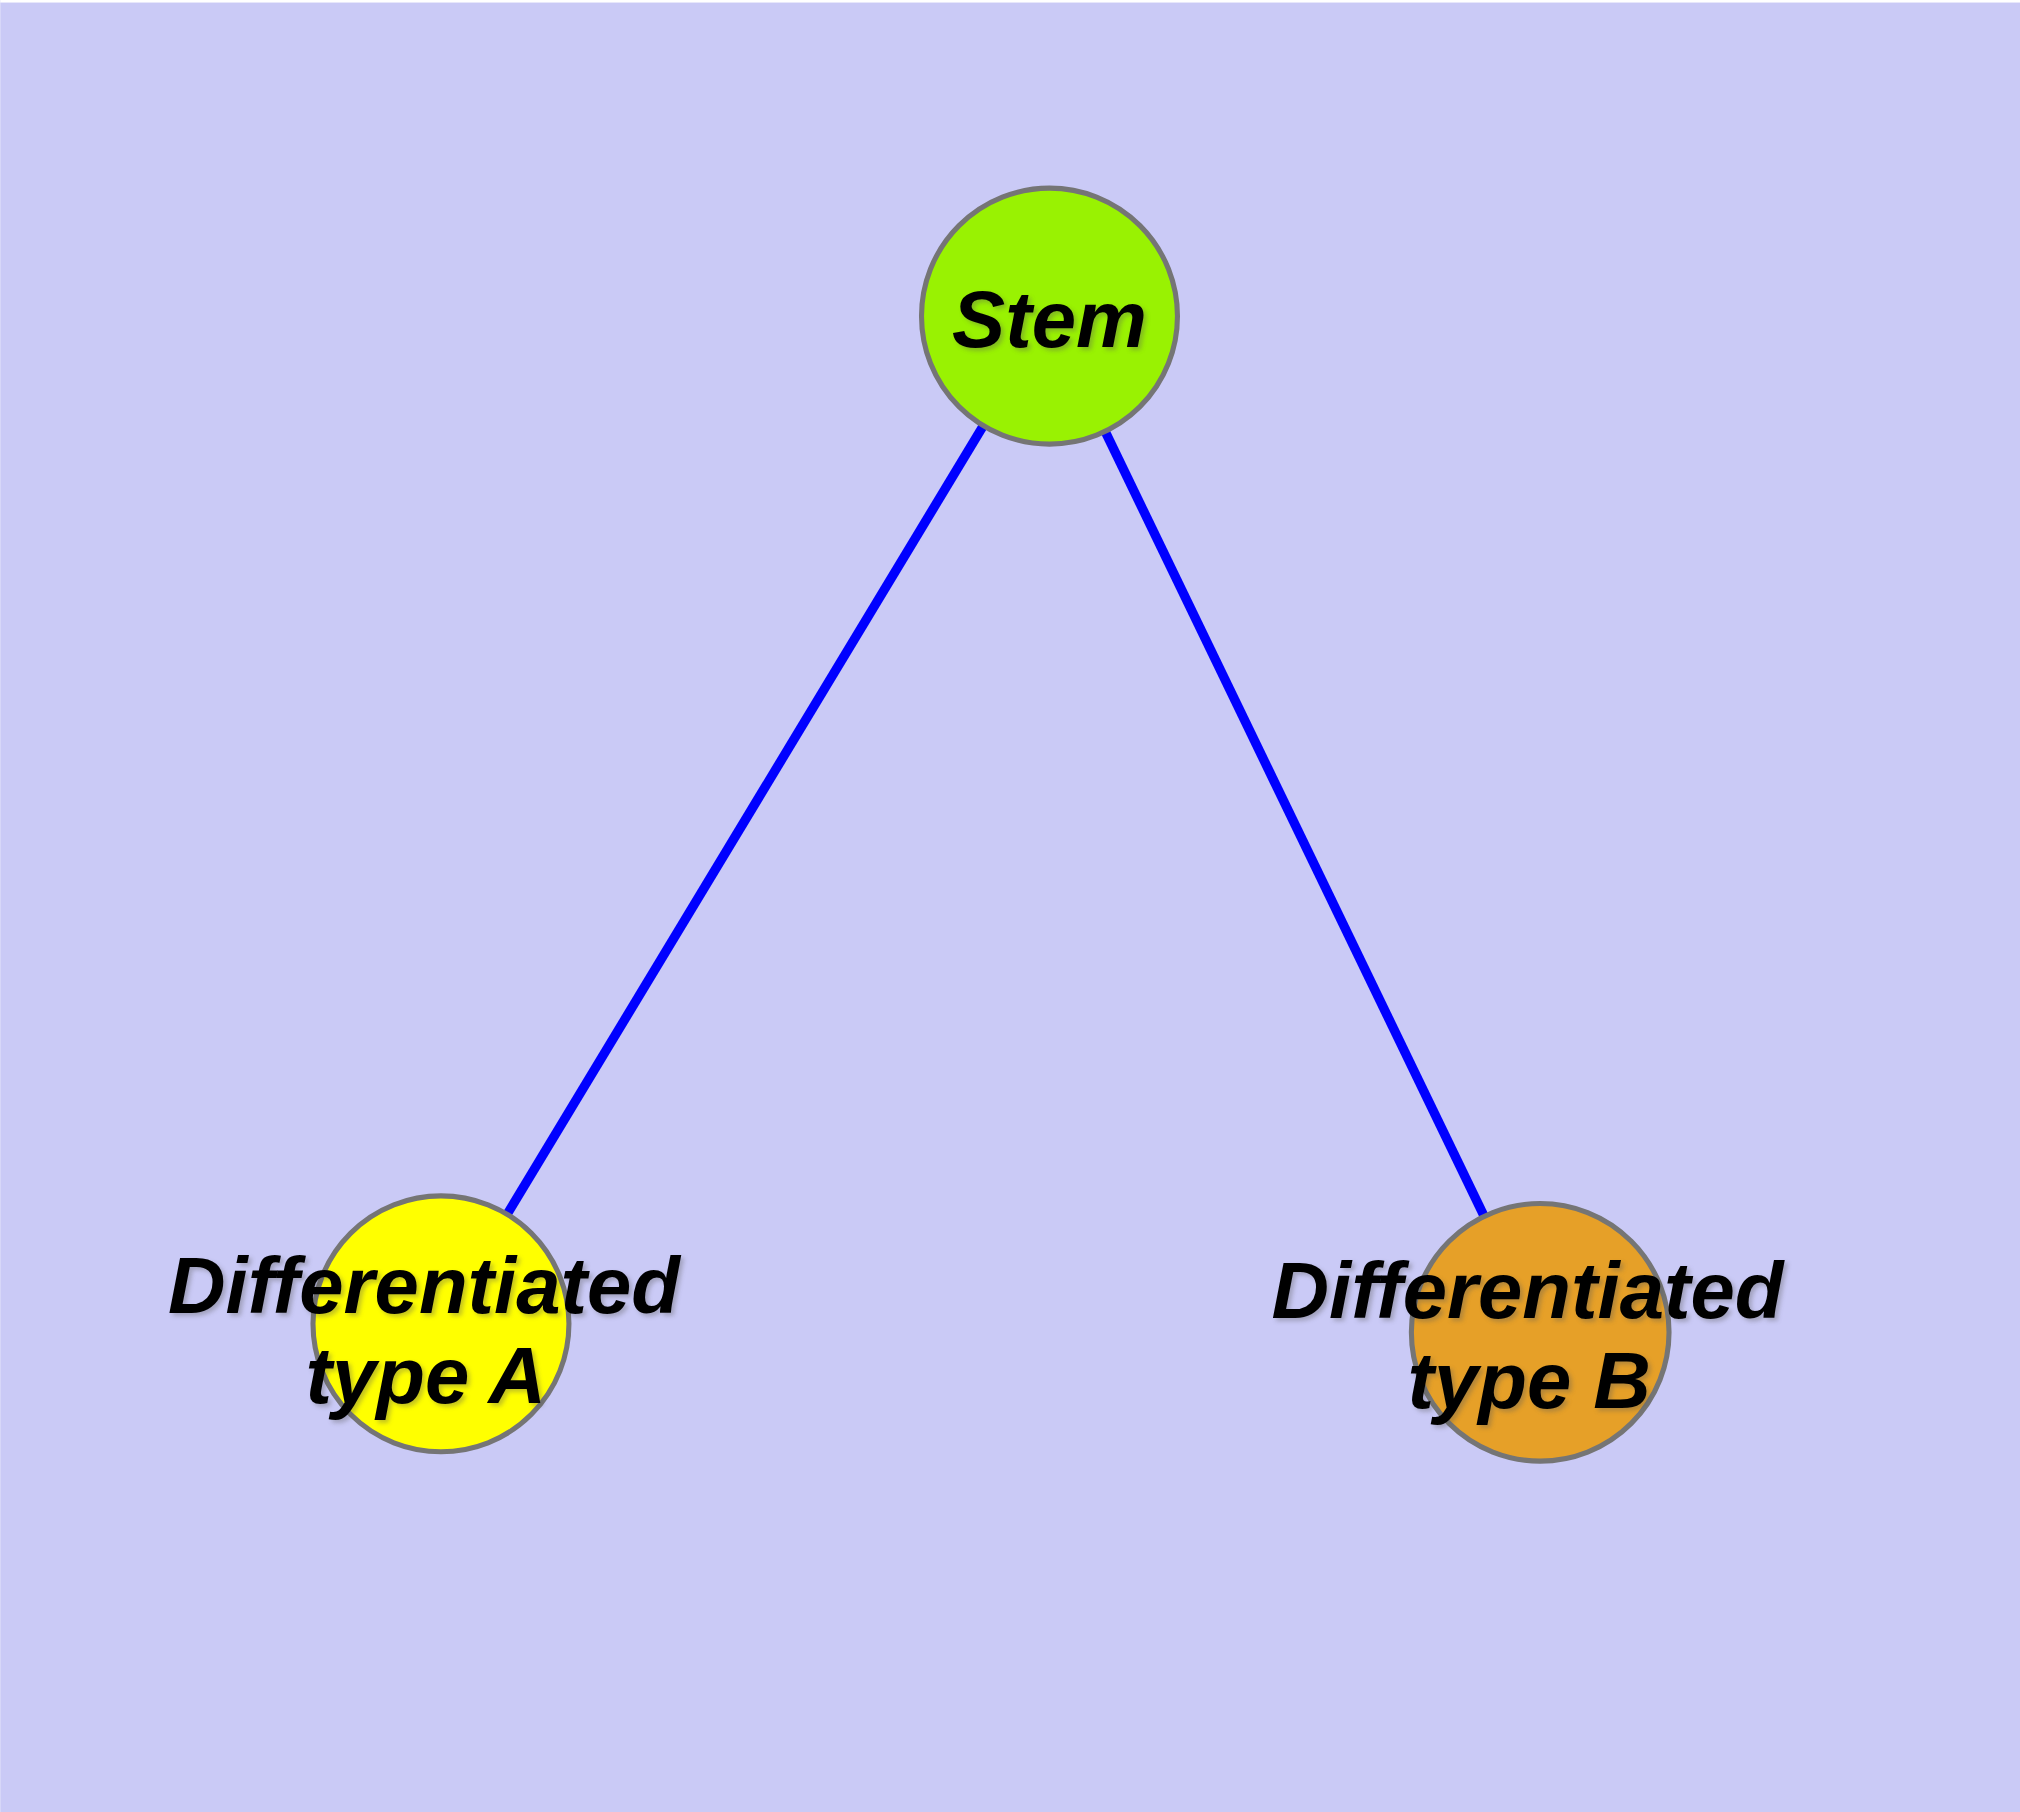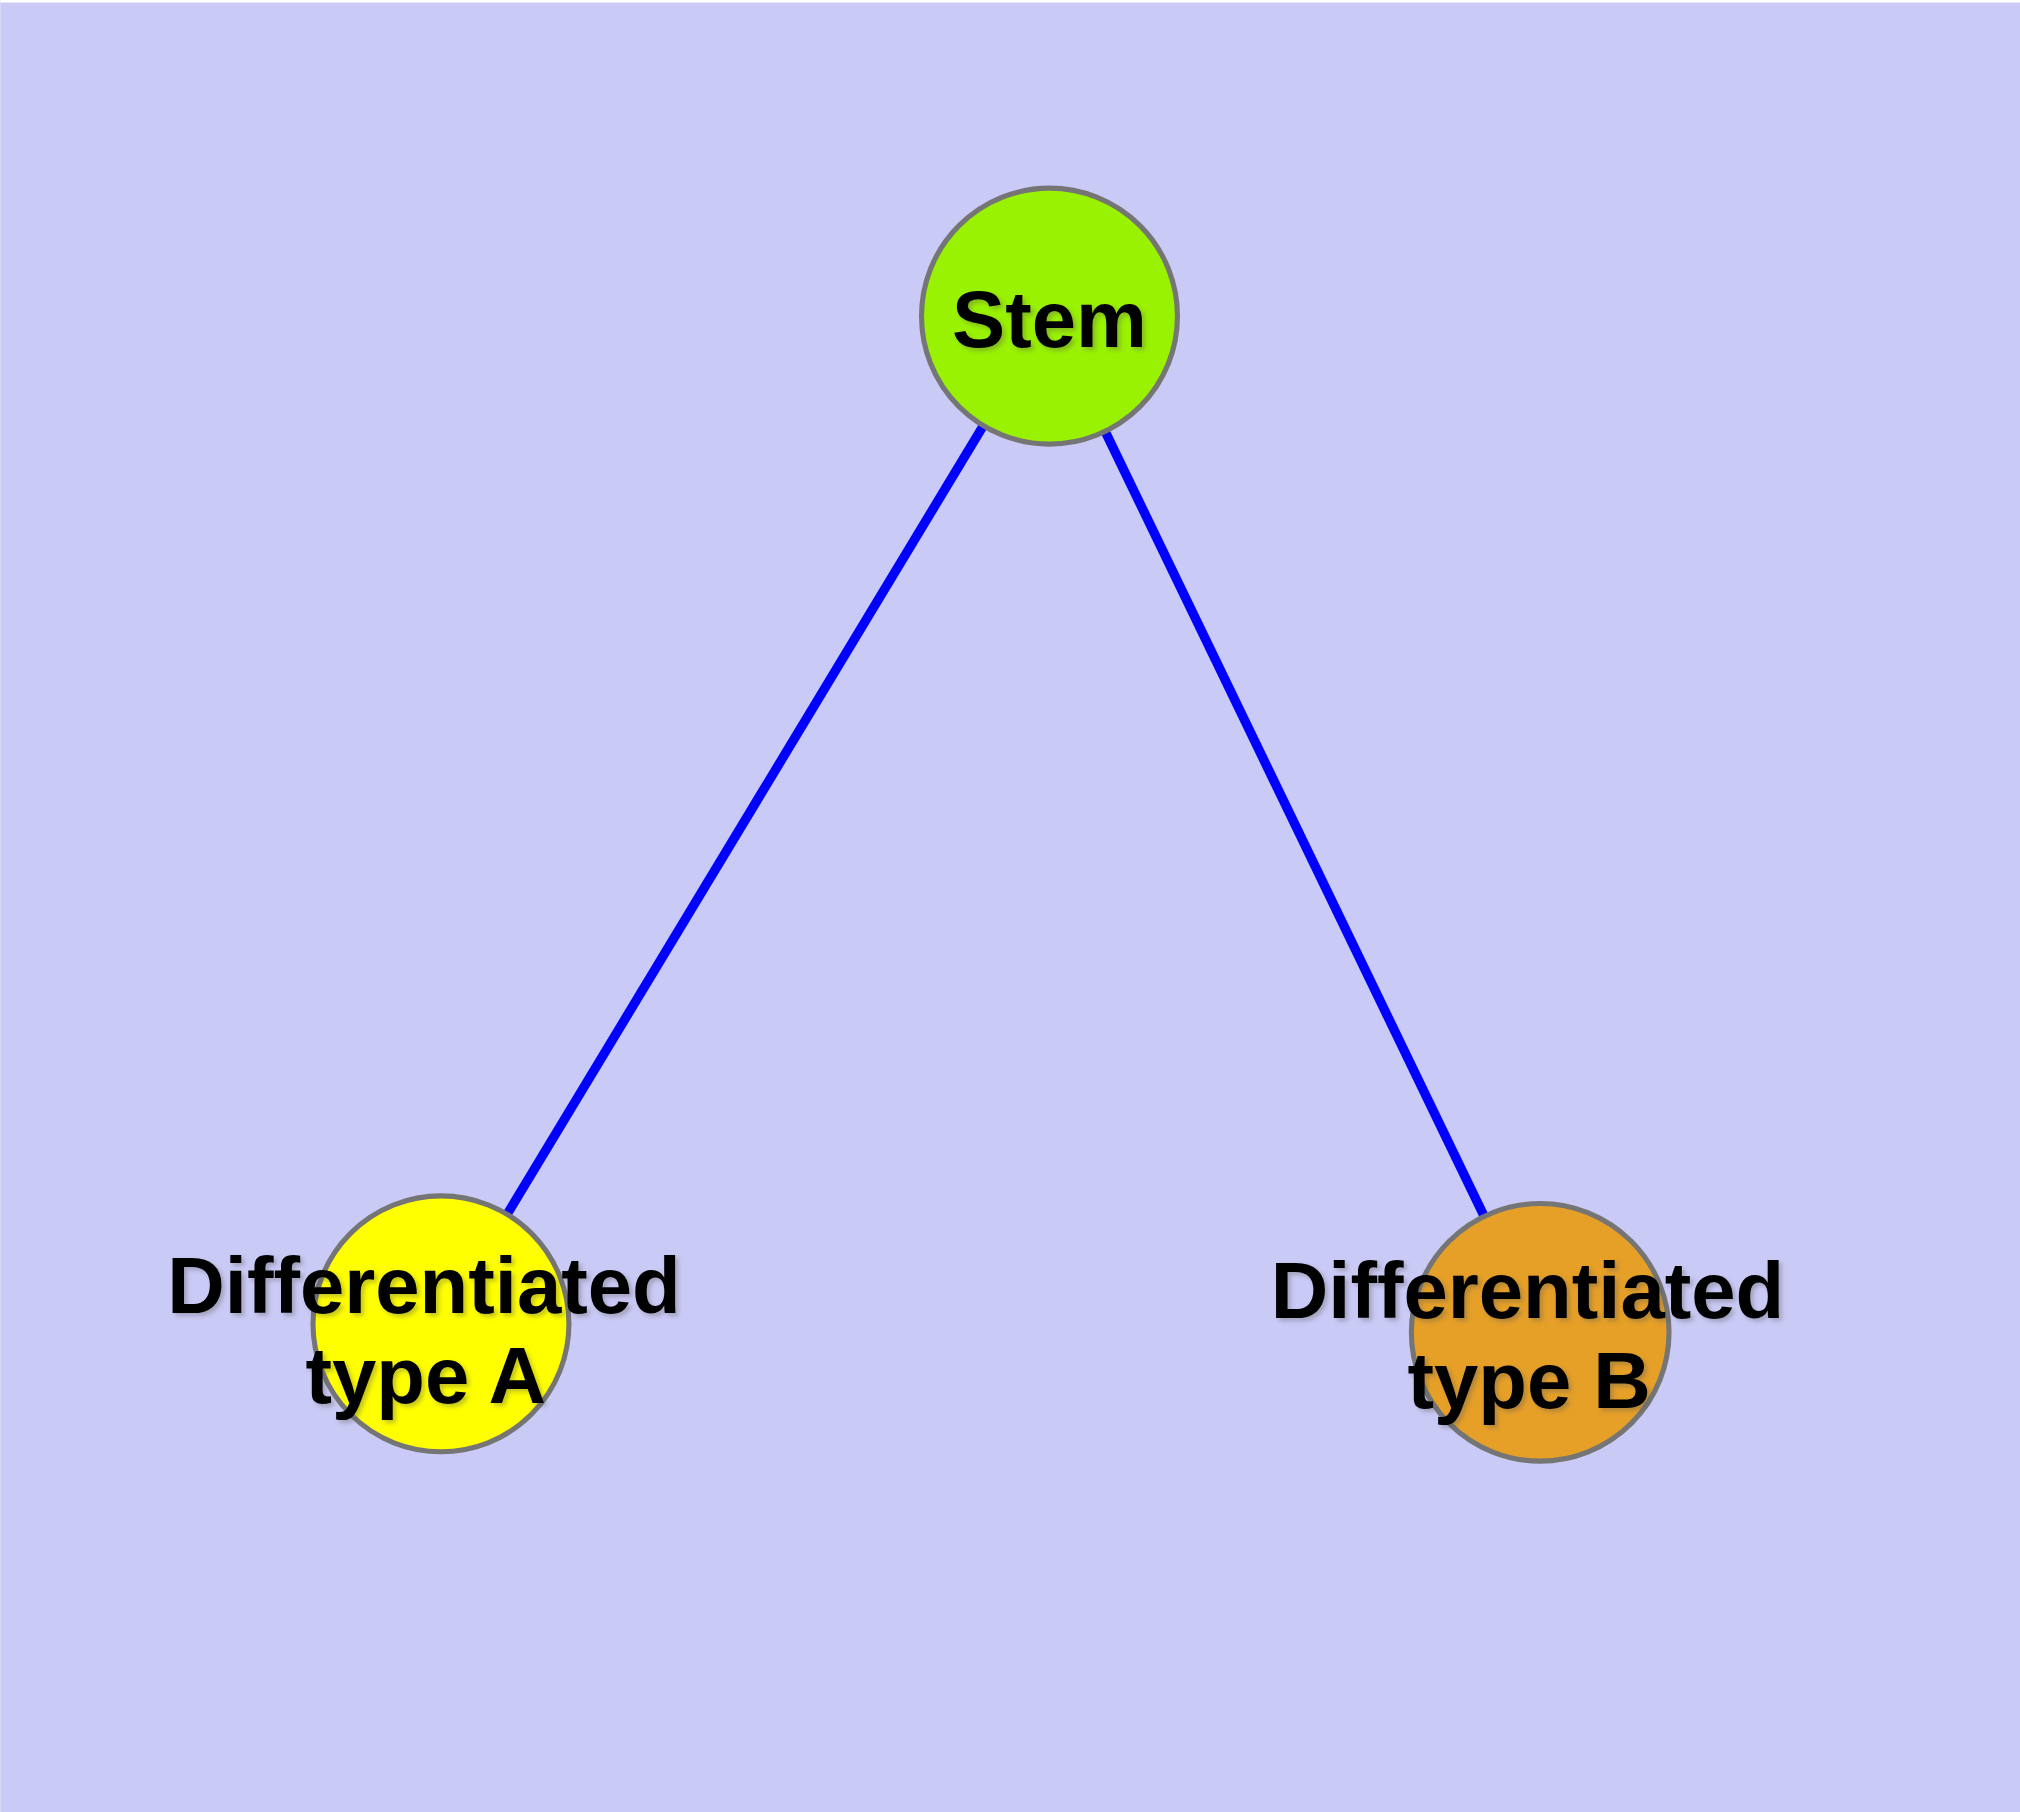--- a/index.html
+++ b/index.html
@@ -9,20 +9,21 @@
   body {
     width: 2021px;
     height: 1812px;
     overflow: hidden;
     font-family: "Liberation Sans", sans-serif;
   }
   #diagram-root {
     position: relative;
     width: 1983px;
     height: 1812px;
+    font-style: italic;
   }
   svg {
     display: block;
     width: 2021px;
     height: 1812px;
   }
   .edge {
     fill: none;
     stroke-width: 11;
     stroke-linecap: butt;

